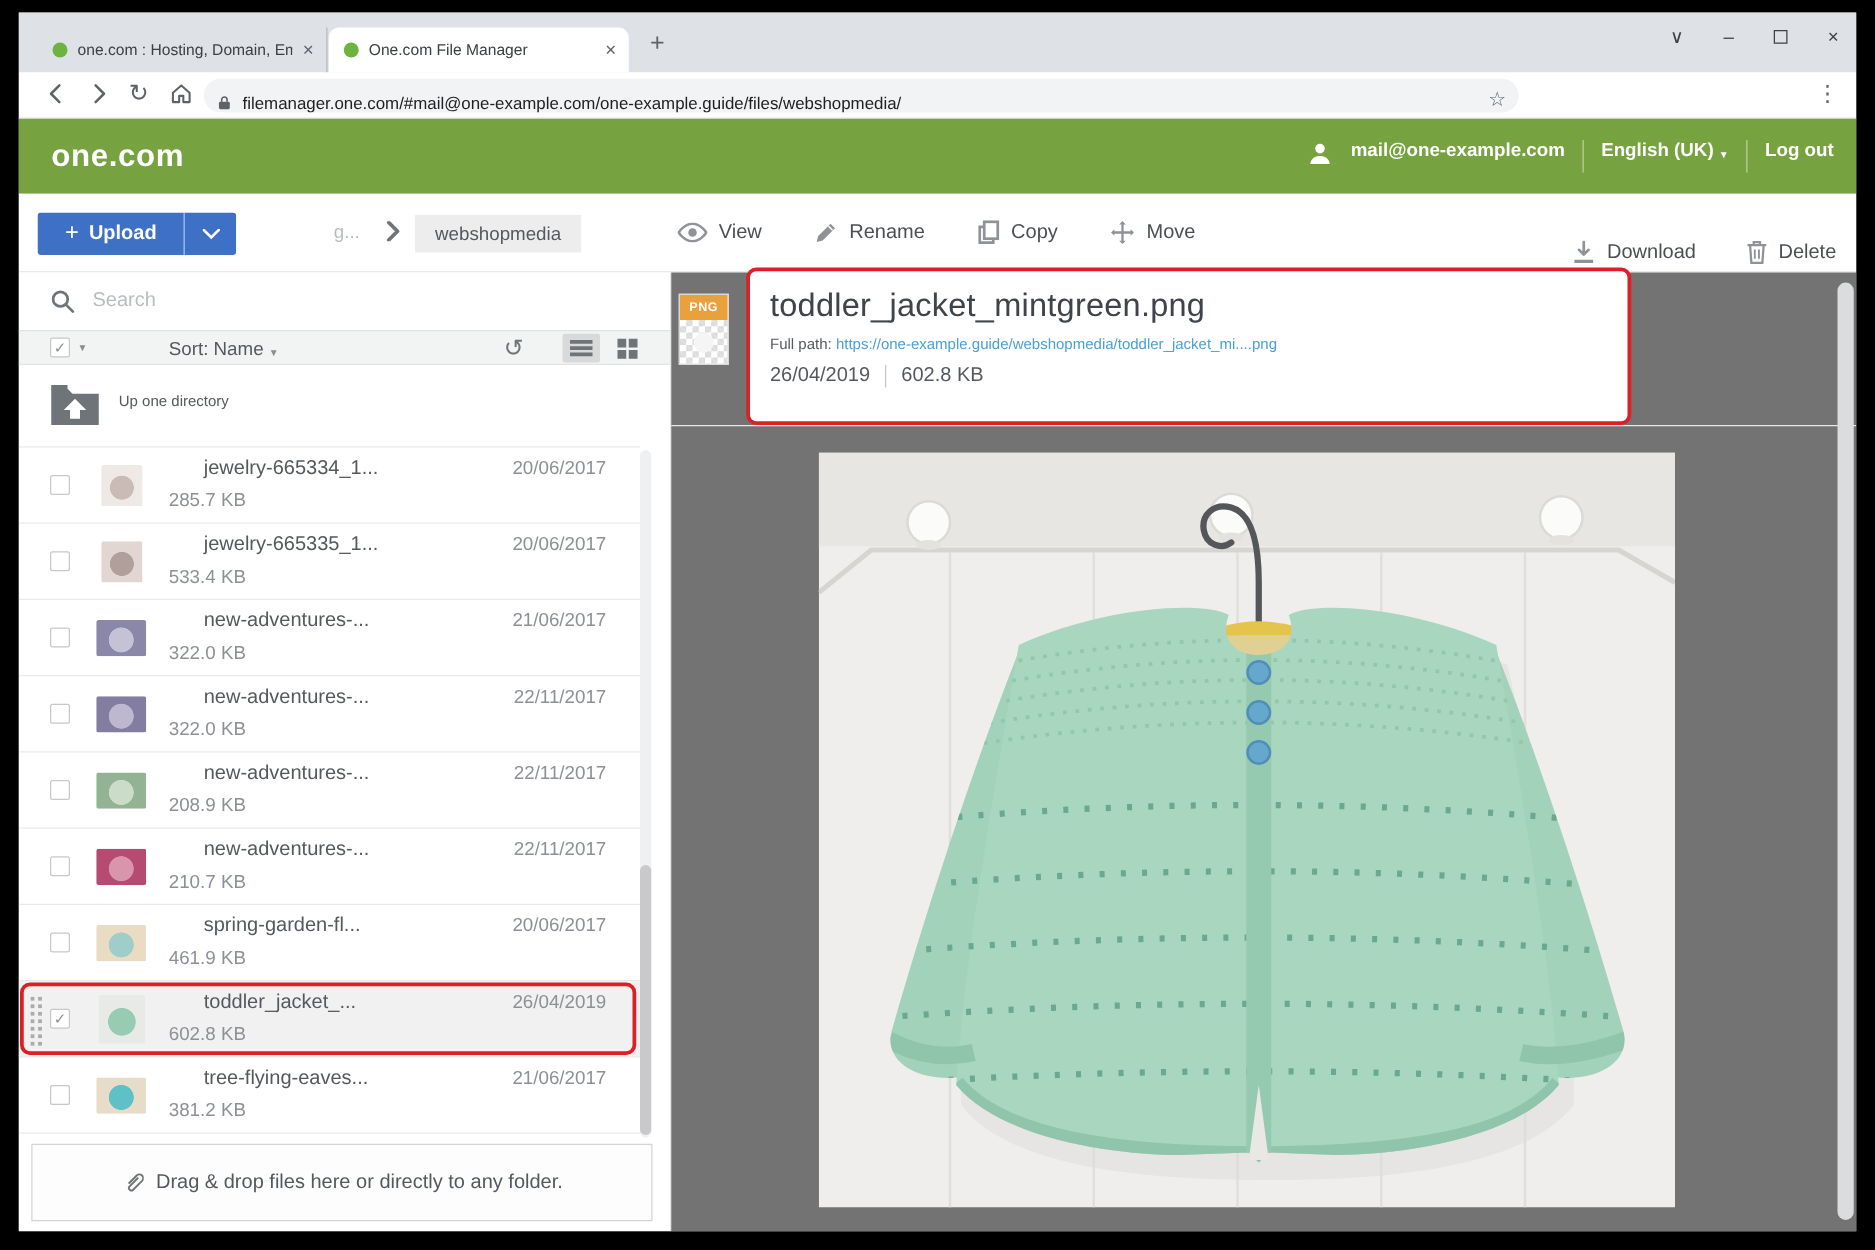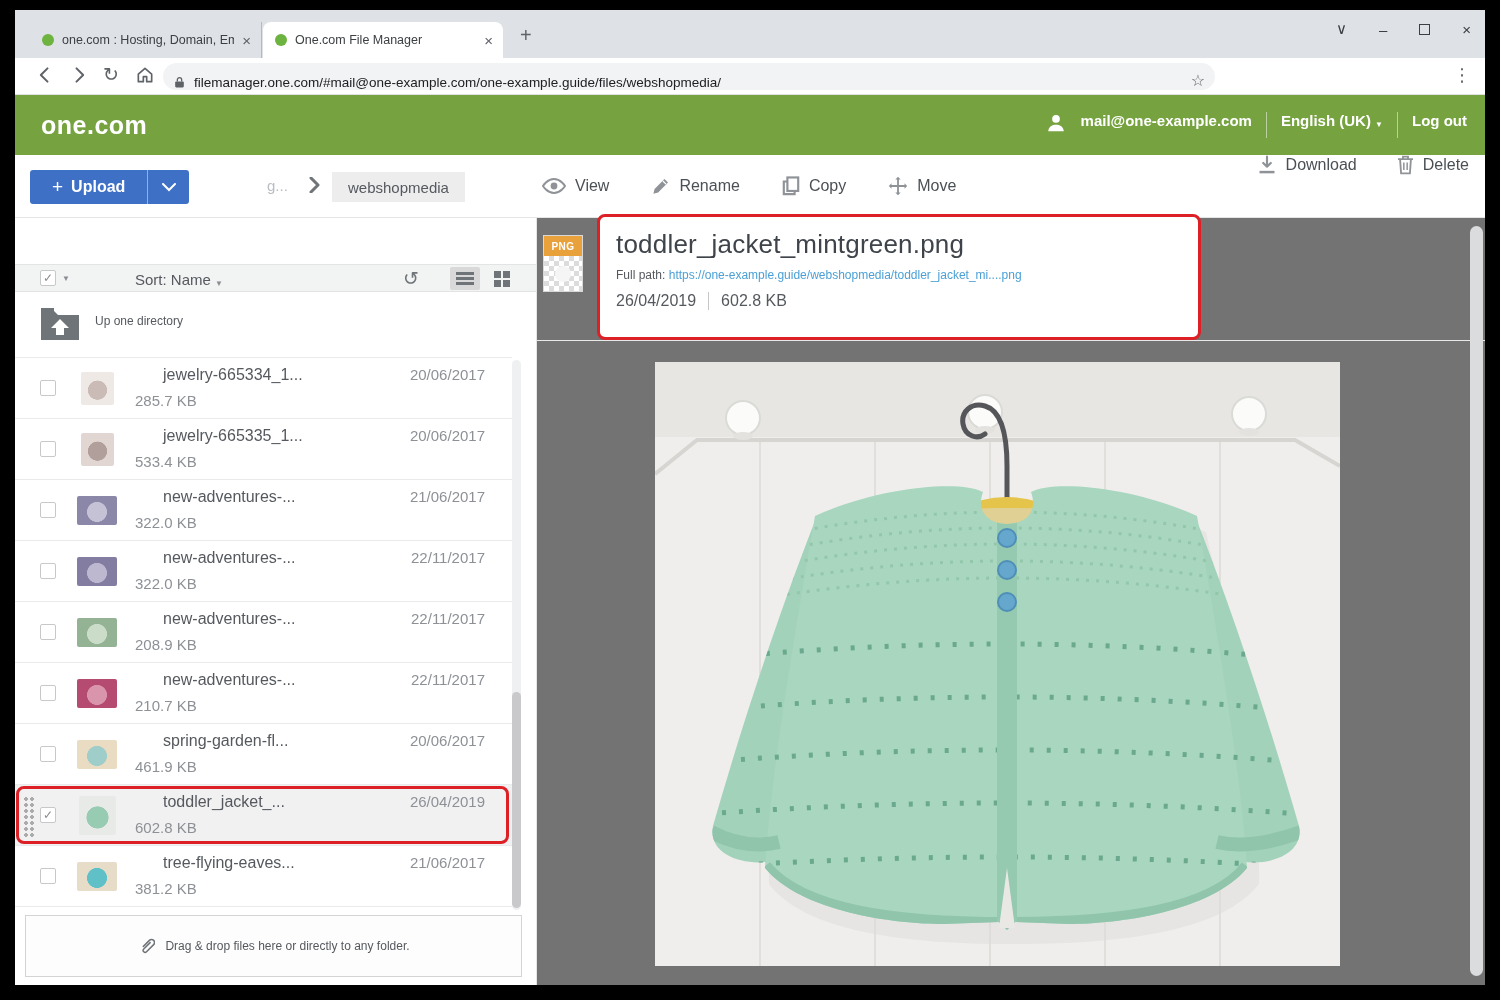--- a/index.html
+++ b/index.html
@@ -46,21 +46,21 @@
   .upload .main { background:var(--upload-blue); color:#fff; font-size:16px; font-weight:700; display:flex;
                   align-items:center; padding:0 22px; cursor:pointer; }
   .upload .plus { font-size:19px; font-weight:400; margin-right:8px; }
   .upload .drop { background:var(--upload-blue); border-left:1px solid rgba(255,255,255,.45); width:42px;
                   display:flex; align-items:center; justify-content:center; cursor:pointer; }
   .crumb-parent { position:absolute; left:252px; top:22px; font-size:15px; color:#b9bdc2; cursor:pointer; }
   .crumb-chev { position:absolute; left:294px; top:22px; }
   .crumb-chip { position:absolute; left:317px; top:17px; height:30px; background:#ededee; color:#55595e;
                 font-size:15px; display:flex; align-items:center; padding:0 16px; cursor:pointer; }
   .actions-left { position:absolute; left:527px; top:0; height:62px; display:flex; align-items:center; gap:42px; }
-  .actions-right { position:absolute; right:16px; top:0; height:62px; display:flex; align-items:flex-start; gap:40px; }
+  .actions-right { position:absolute; right:16px; top:16px; height:62px; display:flex; align-items:center; gap:40px; }
   .action { display:flex; align-items:center; gap:9px; font-size:16px; color:#4b5055; cursor:pointer; }
 
   
   .content { position:absolute; left:0; top:208px; right:0; bottom:0; display:flex; }
   .sidebar { position:relative; width:522px; flex:0 0 522px; border-right:1px solid #e3e5e7; background:#fff; }
   .mainpanel { position:relative; flex:1; background:#737373; }
 
   
   .searchrow { position:absolute; left:0; top:0; width:100%; height:46px; display:flex; align-items:center; padding-left:25px; }
   .searchrow input { border:0; outline:none; font-size:16px; color:#55595e; margin-left:14px; width:380px;
@@ -108,33 +108,33 @@
   .file-row.selected .drag-dots { display:block; position:absolute; left:8px; top:11px; width:11px; height:41px;
       background-image:radial-gradient(circle, #ababab 1.6px, transparent 1.9px); background-size:6px 6px; cursor:grab; }
 
   
   .sb-track { position:absolute; left:497px; top:142px; width:9px; height:550px; background:#eef0f1; border-radius:5px; }
   .sb-thumb { position:absolute; left:497px; top:474px; width:9px; height:216px; background:#c9c9cb; border-radius:5px; cursor:pointer; }
 
   
   .dropzone { position:absolute; left:10px; top:697px; width:497px; height:62px; border:1px solid #d4d4d4;
               background:#fdfdfd; display:flex; align-items:center; justify-content:center; gap:10px; }
-  .dropzone .lbl { font-size:12px; color:#55595e; }
+  .dropzone .lbl { font-size:16px; color:#55595e; }
 
   
   .png-card { position:absolute; left:6px; top:17px; width:40px; height:57px; background:#fff; border:1px solid #d8d8d8; }
   .png-band { height:20px; background:var(--badge-orange); color:#fff; font-size:10px; font-weight:700;
               display:flex; align-items:center; justify-content:center; letter-spacing:.5px; }
   .png-body { position:relative; height:35px;
       background-image:linear-gradient(45deg,#dcdcdc 25%,transparent 25%,transparent 75%,#dcdcdc 75%),
                        linear-gradient(45deg,#dcdcdc 25%,transparent 25%,transparent 75%,#dcdcdc 75%);
       background-size:10px 10px; background-position:0 0,5px 5px; }
   .png-body::after { content:""; position:absolute; left:50%; top:50%; width:16px; height:16px; margin:-8px 0 0 -8px;
                      border-radius:50%; background:#f5f5f5; }
-  .detailbox { position:absolute; left:60px; top:-4px; width:604px; height:126px;
+  .detailbox { position:absolute; left:60px; top:-4px; width:708px; height:126px;
                border:3px solid var(--annotation-red); border-radius:8px; background:#fff; padding:12px 16px; }
   .d-title { font-size:26px; color:#3f444a; letter-spacing:.2px; }
   .d-path { margin-top:8px; font-size:12px; color:#55595e; }
   .d-path a { color:var(--link-blue); text-decoration:none; cursor:pointer; }
   .d-meta { margin-top:10px; font-size:16px; color:#55595e; display:flex; align-items:center; gap:12px; }
   .vline { width:1px; height:18px; background:#c4c6c8; }
   .main-divider { position:absolute; left:0; right:0; top:122px; height:1px; background:#e7e8ea; }
   .preview { position:absolute; left:118px; top:144px; width:685px; height:604px; }
   .main-scroll { position:absolute; right:2px; top:8px; width:13px; height:750px; background:#dadcdd; border-radius:7px; cursor:pointer; }
 
@@ -272,20 +272,27 @@
             <path d="M8 9v9m4-9v9" stroke="#8f9398" stroke-width="1.8"></path>
           </svg>
         <span>Delete</span>
       </span>
     </div>
   </div>
 
   <div class="content">
 
     <aside class="sidebar">
+      <div class="searchrow">
+        <svg class="ic" width="20" height="20" viewBox="0 0 24 24">
+            <circle cx="10" cy="10" r="7" fill="none" stroke="#6f7478" stroke-width="2.6"></circle>
+            <path d="M15.5 15.5L22 22" stroke="#6f7478" stroke-width="2.6" stroke-linecap="round"></path>
+          </svg>
+        <input placeholder="Search" style="">
+      </div>
 
       <div class="sortrow">
         <span class="cbx sort-cbx">
             <span>✓</span>
           </span>
         <span class="sort-caret">▼</span>
         <span class="sort-label"><span>Sort: Name</span> <span class="caret-sm" style="color:#8a8e92">▼</span></span>
         <span class="sort-refresh">↺</span>
         <span class="viewbtn list">
             <span class="bars">

